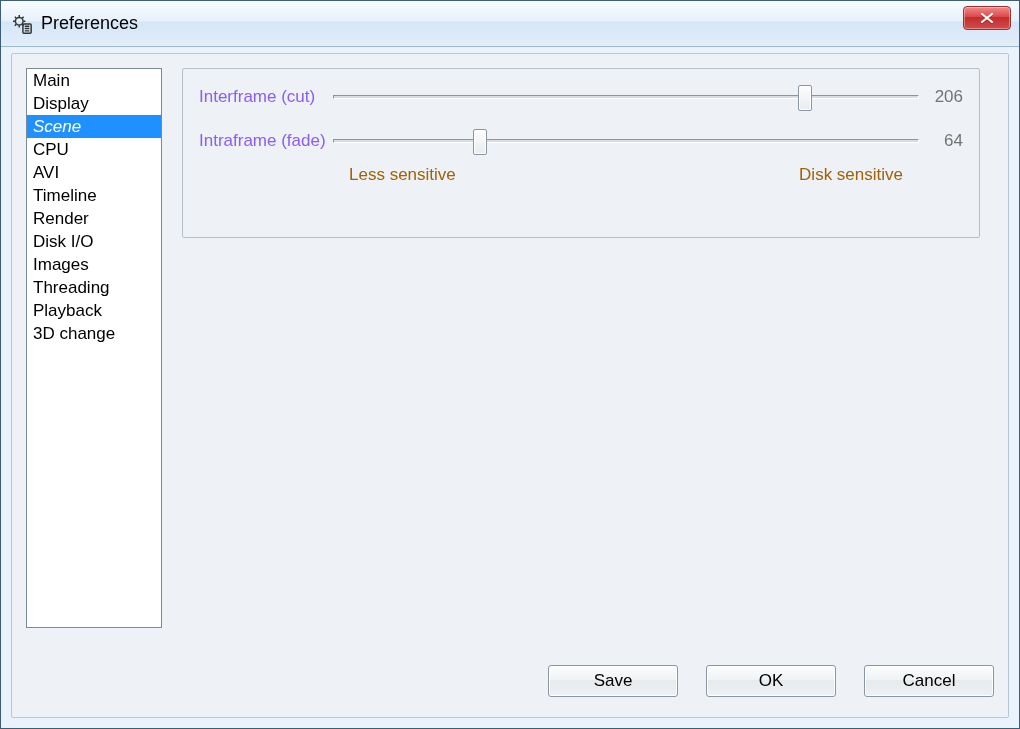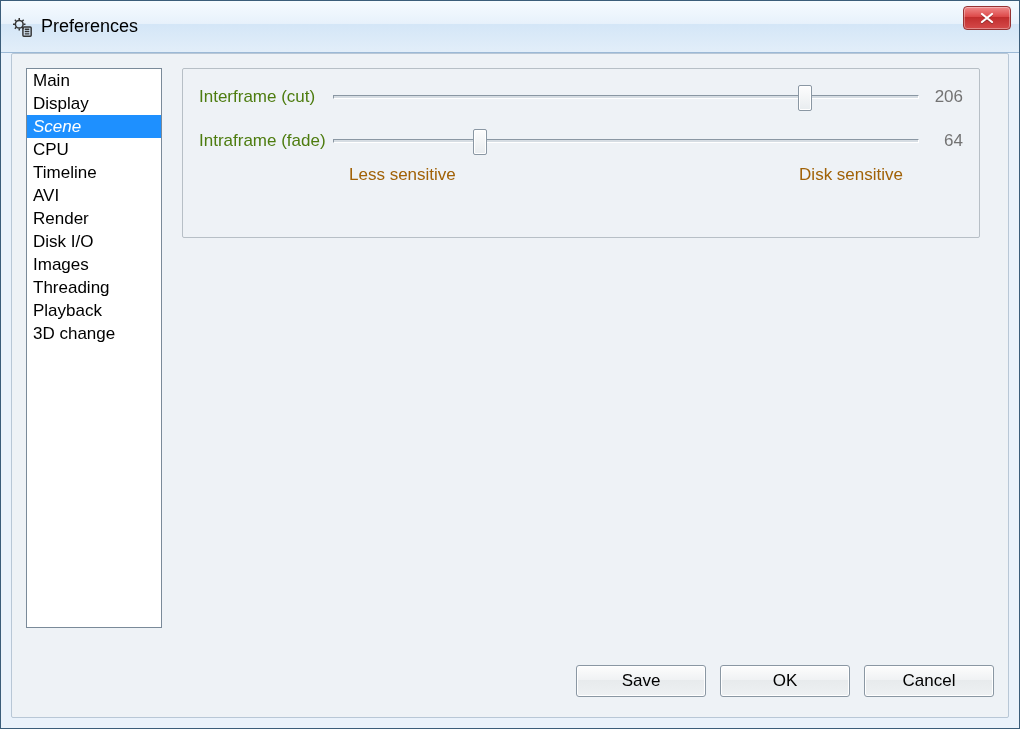--- a/index.html
+++ b/index.html
@@ -16,21 +16,21 @@
     border: 1px solid #3b5d7a;
     background: #eaf2fb;
   }
   .window {
     position: relative;
     width: 100%; height: 100%;
     background: #eaf2fb;
   }
   .titlebar {
     position: relative;
-    height: 52px;
+    height: 46px;
     background: linear-gradient(to bottom, #f6fbff 0%, #e7f1fb 45%, #d4e6f7 46%, #e2eef9 100%);
     border-bottom: 1px solid #9cb9d6;
     display: flex;
     align-items: center;
     padding-left: 10px;
   }
   .titlebar .app-icon {
     width: 22px; height: 22px;
     margin-right: 8px;
     color: #333;
@@ -106,21 +106,21 @@
     background: #eef2f6;
   }
   .row {
     display: flex;
     align-items: center;
     height: 44px;
   }
   .row .label {
     width: 150px;
     padding-left: 16px;
-    color: #4d7c0f;
+    color: #8b5cf6;
   }
   .slider-wrap {
     position: relative;
     flex: 1;
     height: 28px;
   }
   .slider-track {
     position: absolute;
     left: 0; right: 0; top: 12px;
     height: 4px;
@@ -151,21 +151,21 @@
     padding-left: 166px;
     padding-right: 76px;
     justify-content: space-between;
     color: #a16207;
     margin-top: 2px;
   }
   .button-row {
     position: absolute;
     right: 0; bottom: 6px;
     display: flex;
-    gap: 14px;
+    gap: 28px;
   }
   button.win {
     width: 130px; height: 32px;
     font-family: inherit;
     font-size: 17px;
     background: linear-gradient(to bottom, #fdfdfd 0%, #f0f2f4 45%, #e7eaec 46%, #eef1f3 100%);
     border: 1px solid #8a97a3;
     border-radius: 3px;
     box-shadow: inset 0 0 0 1px #fff;
     cursor: default;
@@ -196,22 +196,22 @@
   </div>
 
   <div class="client-outer">
     <div class="client">
 
       <div class="sidebar" id="sidebar">
             <div class="item">Main</div>
             <div class="item">Display</div>
             <div class="item selected">Scene</div>
             <div class="item">CPU</div>
+            <div class="item">AVI</div>
             <div class="item">Timeline</div>
-            <div class="item">AVI</div>
             <div class="item">Render</div>
             <div class="item">Disk I/O</div>
             <div class="item">Images</div>
             <div class="item">Threading</div>
             <div class="item">Playback</div>
             <div class="item">3D change</div>
           </div>
 
       <div class="content">
         <fieldset class="group">

